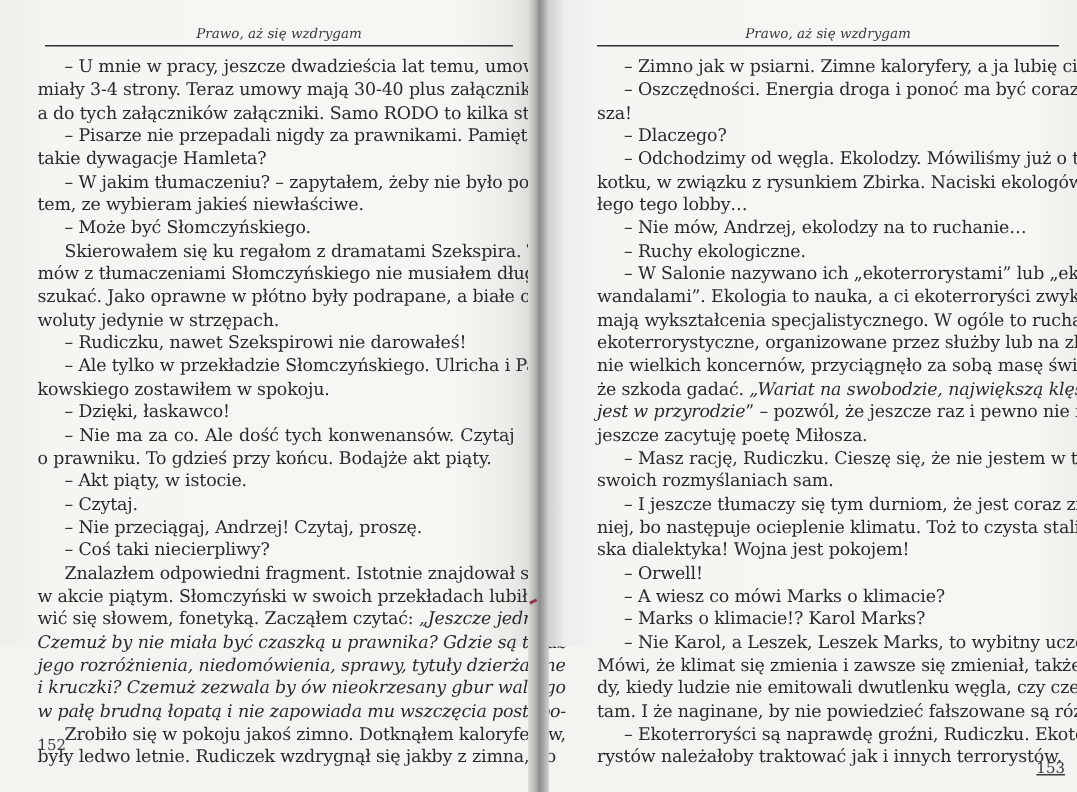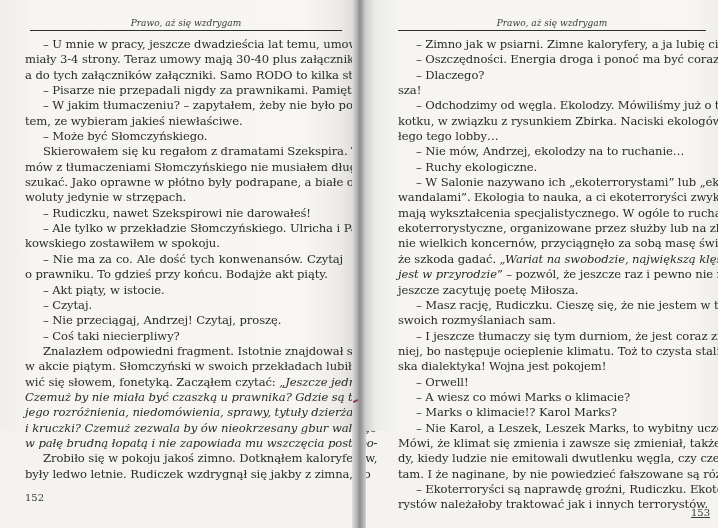--- a/index.html
+++ b/index.html
@@ -65,30 +65,32 @@
 
 <div class="spread">
   <div class="page page-left">
     <div class="running-head">Prawo, aż się wzdrygam</div>
     <div class="rule"></div>
     <div class="body-text" id="left-body">
         <span class="line indent"><span>– U mnie w pracy, jeszcze dwadzieścia lat temu, umowy</span></span>
         <span class="line"><span>miały 3-4 strony. Teraz umowy mają 30-40 plus załączniki,</span></span>
         <span class="line last"><span>a do tych załączników załączniki. Samo RODO to kilka stron.</span></span>
         <span class="line indent"><span>– Pisarze nie przepadali nigdy za prawnikami. Pamiętasz</span></span>
+        <span class="line last"><span>takie dywagacje Hamleta?</span></span>
         <span class="line indent"><span>– W jakim tłumaczeniu? – zapytałem, żeby nie było po-</span></span>
         <span class="line last"><span>tem, ze wybieram jakieś niewłaściwe.</span></span>
         <span class="line indent last"><span>– Może być Słomczyńskiego.</span></span>
         <span class="line indent"><span>Skierowałem się ku regałom z dramatami Szekspira. To-</span></span>
         <span class="line"><span>mów z tłumaczeniami Słomczyńskiego nie musiałem długo</span></span>
         <span class="line"><span>szukać. Jako oprawne w płótno były podrapane, a białe ob-</span></span>
         <span class="line last"><span>woluty jedynie w strzępach.</span></span>
         <span class="line indent last"><span>– Rudiczku, nawet Szekspirowi nie darowałeś!</span></span>
         <span class="line indent"><span>– Ale tylko w przekładzie Słomczyńskiego. Ulricha i Pacz-</span></span>
         <span class="line last"><span>kowskiego zostawiłem w spokoju.</span></span>
+        <span class="line indent last"><span>– Dzięki, łaskawco!</span></span>
         <span class="line indent"><span>– Nie ma za co. Ale dość tych konwenansów. Czytaj</span></span>
         <span class="line last"><span>o prawniku. To gdzieś przy końcu. Bodajże akt piąty.</span></span>
         <span class="line indent last"><span>– Akt piąty, w istocie.</span></span>
         <span class="line indent last"><span>– Czytaj.</span></span>
         <span class="line indent last"><span>– Nie przeciągaj, Andrzej! Czytaj, proszę.</span></span>
         <span class="line indent last"><span>– Coś taki niecierpliwy?</span></span>
         <span class="line indent"><span>Znalazłem odpowiedni fragment. Istotnie znajdował się</span></span>
         <span class="line"><span>w akcie piątym. Słomczyński w swoich przekładach lubił ba-</span></span>
         <span class="line"><span>wić się słowem, fonetyką. Zacząłem czytać: </span><span class="it">„Jeszcze jedna.</span></span>
         <span class="line"><span class="it">Czemuż by nie miała być czaszką u prawnika? Gdzie są teraz</span></span>
@@ -99,22 +101,22 @@
         <span class="line"><span>były ledwo letnie. Rudiczek wzdrygnął się jakby z zimna, po</span></span>
       </div>
     <div class="folio">152</div>
   </div>
   <div class="page page-right">
     <div class="running-head">Prawo, aż się wzdrygam</div>
     <div class="rule"></div>
     <div class="body-text" id="right-body">
         <span class="line indent last"><span>– Zimno jak w psiarni. Zimne kaloryfery, a ja lubię ciepło.</span></span>
         <span class="line indent"><span>– Oszczędności. Energia droga i ponoć ma być coraz droż-</span></span>
+        <span class="line last"><span>sza!</span></span>
         <span class="line indent last"><span>– Dlaczego?</span></span>
-        <span class="line last"><span>sza!</span></span>
         <span class="line indent"><span>– Odchodzimy od węgla. Ekolodzy. Mówiliśmy już o tym,</span></span>
         <span class="line"><span>kotku, w związku z rysunkiem Zbirka. Naciski ekologów, ca-</span></span>
         <span class="line last"><span>łego tego lobby…</span></span>
         <span class="line indent last"><span>– Nie mów, Andrzej, ekolodzy na to ruchanie…</span></span>
         <span class="line indent last"><span>– Ruchy ekologiczne.</span></span>
         <span class="line indent"><span>– W Salonie nazywano ich „ekoterrorystami” lub „eko-</span></span>
         <span class="line"><span>wandalami”. Ekologia to nauka, a ci ekoterroryści zwykle nie</span></span>
         <span class="line"><span>mają wykształcenia specjalistycznego. W ogóle to ruchanie</span></span>
         <span class="line"><span>ekoterrorystyczne, organizowane przez służby lub na zlece-</span></span>
         <span class="line"><span>nie wielkich koncernów, przyciągnęło za sobą masę świrów,</span></span>

